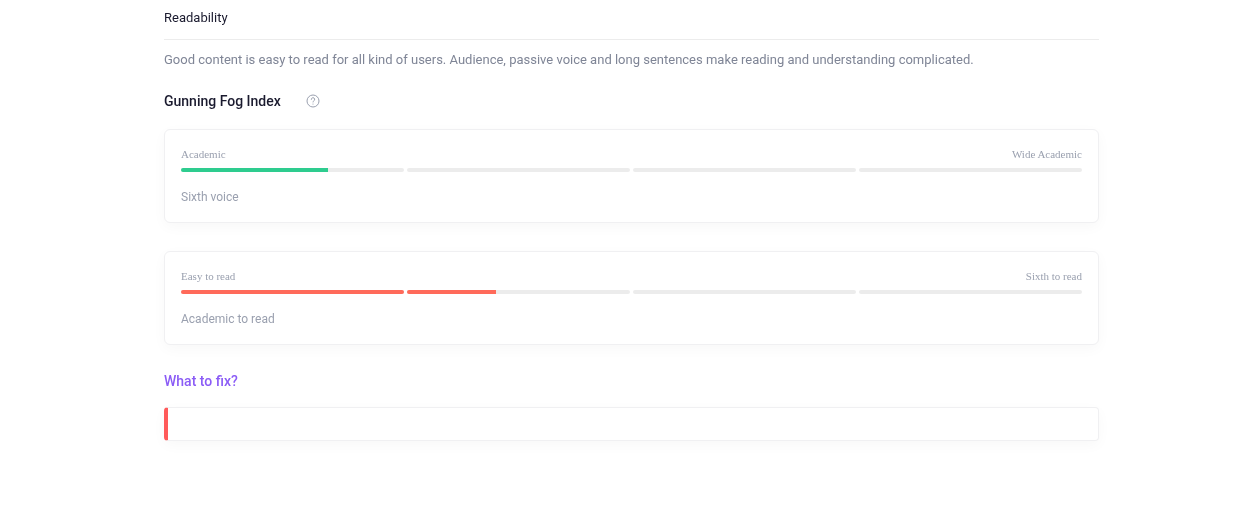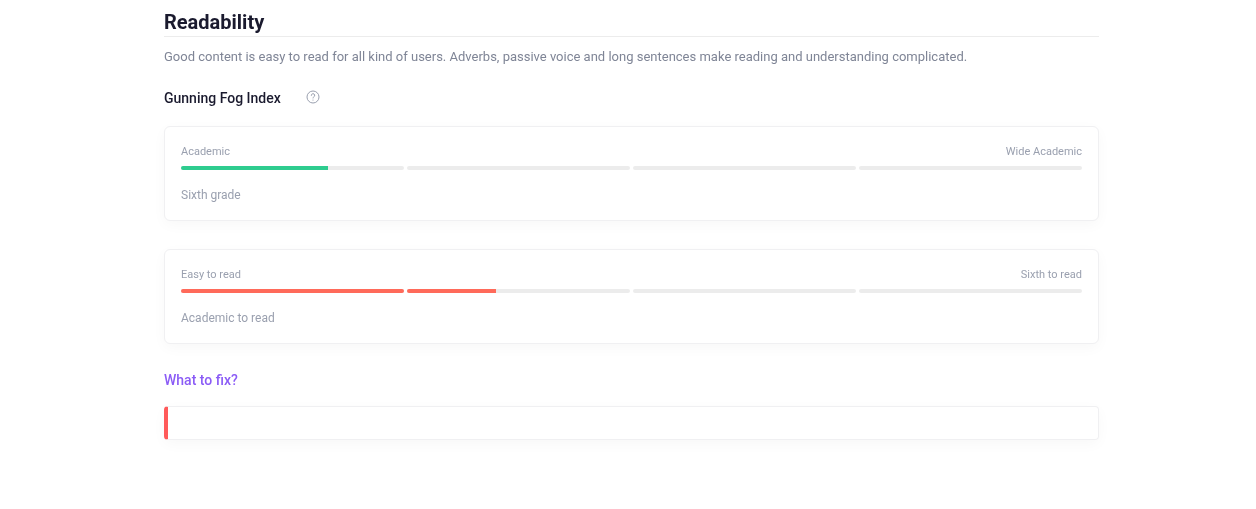--- a/index.html
+++ b/index.html
@@ -10,34 +10,35 @@
     width: 1256px;
     height: 509px;
     overflow: hidden;
   }
   .container {
     width: 935px;
     margin-left: 164px;
     padding-top: 10px;
   }
   .section-title {
-    font-size: 20px;
-    font-weight: 700;
+    font-size: 13px;
+    font-weight: 400;
     color: #1a1a2e;
-    padding-bottom: 2px;
+    padding-bottom: 14px;
     border-bottom: 1px solid #ececec;
     margin-bottom: 12px;
   }
   .section-desc {
     font-size: 13px;
     color: #7f8596;
     margin-bottom: 26px;
   }
   .metric-label {
     display: flex;
+    align-items: center;
     font-size: 14px;
     font-weight: 500;
     color: #1a1a2e;
     margin-bottom: 20px;
     gap: 19px;
   }
   .help-icon {
     display: inline-flex;
     align-items: center;
     justify-content: center;
@@ -53,20 +54,21 @@
     padding: 18px 16px 18px 16px;
     box-shadow: 0 4px 14px rgba(0,0,0,0.03);
     margin-bottom: 28px;
   }
   .scale-labels {
     display: flex;
     justify-content: space-between;
     font-size: 11px;
     color: #9aa0af;
     margin-bottom: 8px;
+    font-family: Liberation Serif, serif;
   }
   .segbar {
     display: flex;
     gap: 3px;
     height: 4px;
     margin-bottom: 18px;
   }
   .seg {
     flex: 1;
     background: #ececec;
@@ -103,21 +105,21 @@
     padding: 16px 20px;
     box-shadow: 0 4px 14px rgba(0,0,0,0.03);
   }
 </style>
 </head>
 <body>
 
 <div class="container">
 
   <h2 class="section-title">Readability</h2>
-  <p class="section-desc">Good content is easy to read for all kind of users. Adverbs, passive voice and long sentences make reading and understanding complicated.</p>
+  <p class="section-desc">Good content is easy to read for all kind of users. Audience, passive voice and long sentences make reading and understanding complicated.</p>
 
   <div class="metric-label">
     <span>Gunning Fog Index</span>
     <span class="help-icon">
       <svg width="14" height="14" viewBox="0 0 14 14" fill="none">
         <circle cx="7" cy="7" r="6" stroke="#9aa0af" stroke-width="1"></circle>
         <path d="M5.3 5.4a1.7 1.7 0 1 1 2.4 1.55c-.5.25-.7.55-.7 1.05" stroke="#9aa0af" stroke-width="1" stroke-linecap="round" fill="none"></path>
         <circle cx="7" cy="10" r="0.6" fill="#9aa0af"></circle>
       </svg>
     </span>
@@ -135,21 +137,21 @@
       <div class="seg">
           <div class="fill" style="width: 0%; background: rgb(46, 204, 143);"></div>
         </div>
       <div class="seg">
           <div class="fill" style="width: 0%; background: rgb(46, 204, 143);"></div>
         </div>
       <div class="seg">
           <div class="fill" style="width: 0%; background: rgb(46, 204, 143);"></div>
         </div>
     </div>
-    <div class="sub-line">Sixth grade</div>
+    <div class="sub-line">Sixth voice</div>
   </div>
 
 
   <div class="card">
     <div class="scale-labels">
       <span>Easy to read</span>
       <span>Sixth to read</span>
     </div>
     <div class="segbar">
       <div class="seg">

